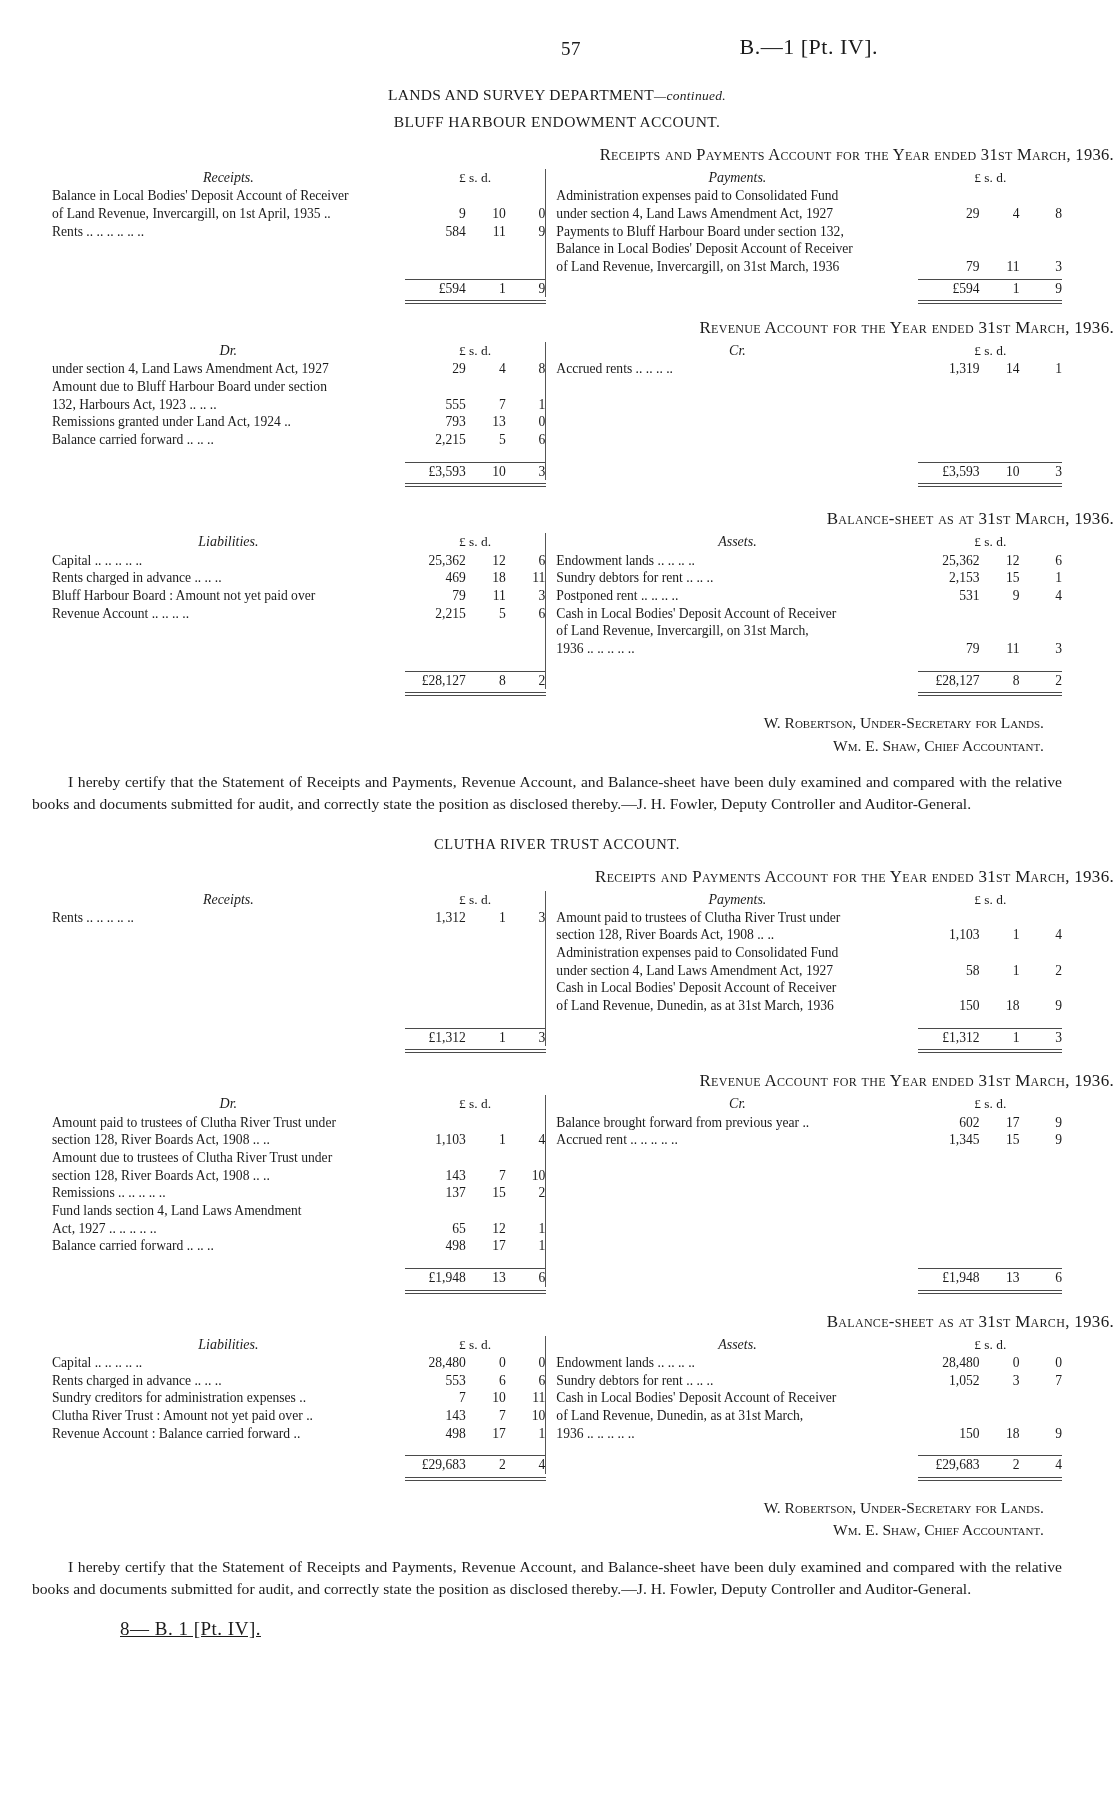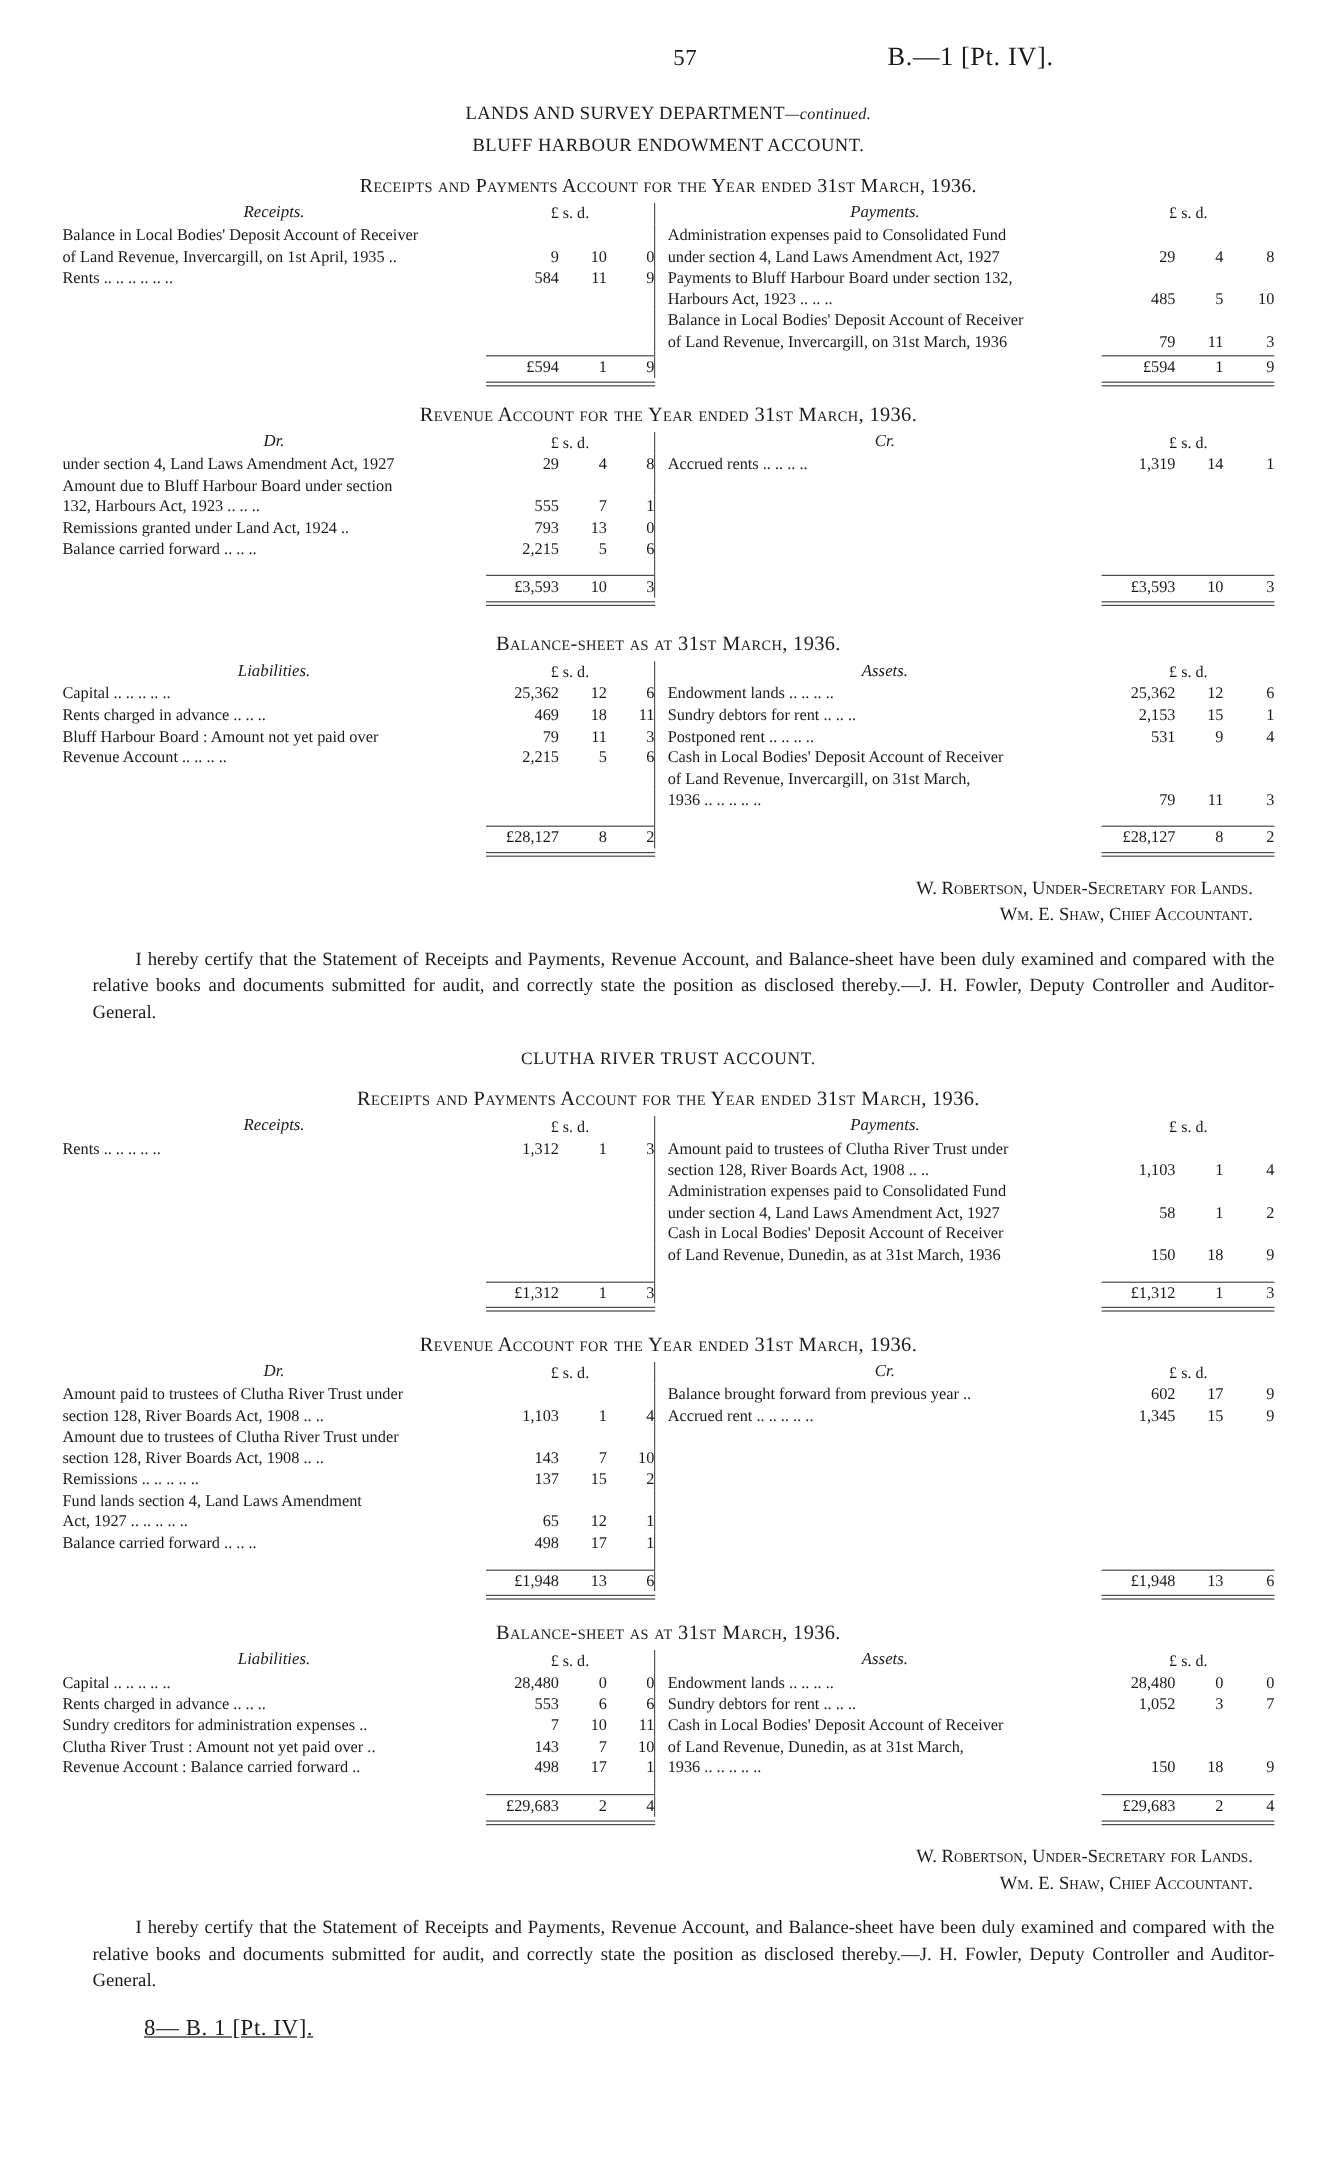--- a/index.html
+++ b/index.html
@@ -49,21 +49,21 @@
     margin-top: 2px;
   }
   .dept .cont { font-style: italic; font-size: 13.5px; }
   .acct-title {
     text-align: center;
     font-size: 15.5px;
     letter-spacing: 0.4px;
     margin-top: 9px;
   }
   .sec-title {
-    text-align: center;
+    text-align: right;
     font-size: 16.5px;
     letter-spacing: 0.3px;
     margin-top: 14px;
     margin-bottom: 4px;
   }
   .sec-title.big { font-size: 17px; }
   table.acct {
     border-collapse: collapse;
     font-size: 13.6px;
     table-layout: fixed;
@@ -106,21 +106,21 @@
   .sig {
     text-align: right;
     font-size: 15.5px;
     margin-right: 70px;
     line-height: 1.45;
     margin-top: 16px;
   }
   .certify {
     font-size: 15.6px;
     text-align: justify;
-    margin: 14px 52px 0 77px;
+    margin: 14px 52px 0 32px;
     line-height: 1.42;
     text-indent: 36px;
   }
   .footer-num {
     font-size: 19px;
     margin: 18px 0 0 120px;
     letter-spacing: 0.5px;
     text-decoration: underline;
   }
   .clutha-title {
@@ -201,31 +201,20 @@
       <td class="num"></td>
             <td class="num"></td>
             <td class="num"></td>
     </tr>
     <tr>
       <td class="desc"></td>
             <td class="num"></td>
             <td class="num"></td>
             <td class="num"></td>
       <td class="vline"></td>
-      <td class="desc indent">Harbours Act, 1923    ..          ..          ..</td>
-      <td class="num">485</td>
-      <td class="num">5</td>
-      <td class="num">10</td>
-    </tr>
-    <tr>
-      <td class="desc"></td>
-            <td class="num"></td>
-            <td class="num"></td>
-            <td class="num"></td>
-      <td class="vline"></td>
       <td class="desc">Balance in Local Bodies' Deposit Account of Receiver</td>
       <td class="num"></td>
             <td class="num"></td>
             <td class="num"></td>
     </tr>
     <tr>
       <td class="desc"></td>
             <td class="num"></td>
             <td class="num"></td>
             <td class="num"></td>

